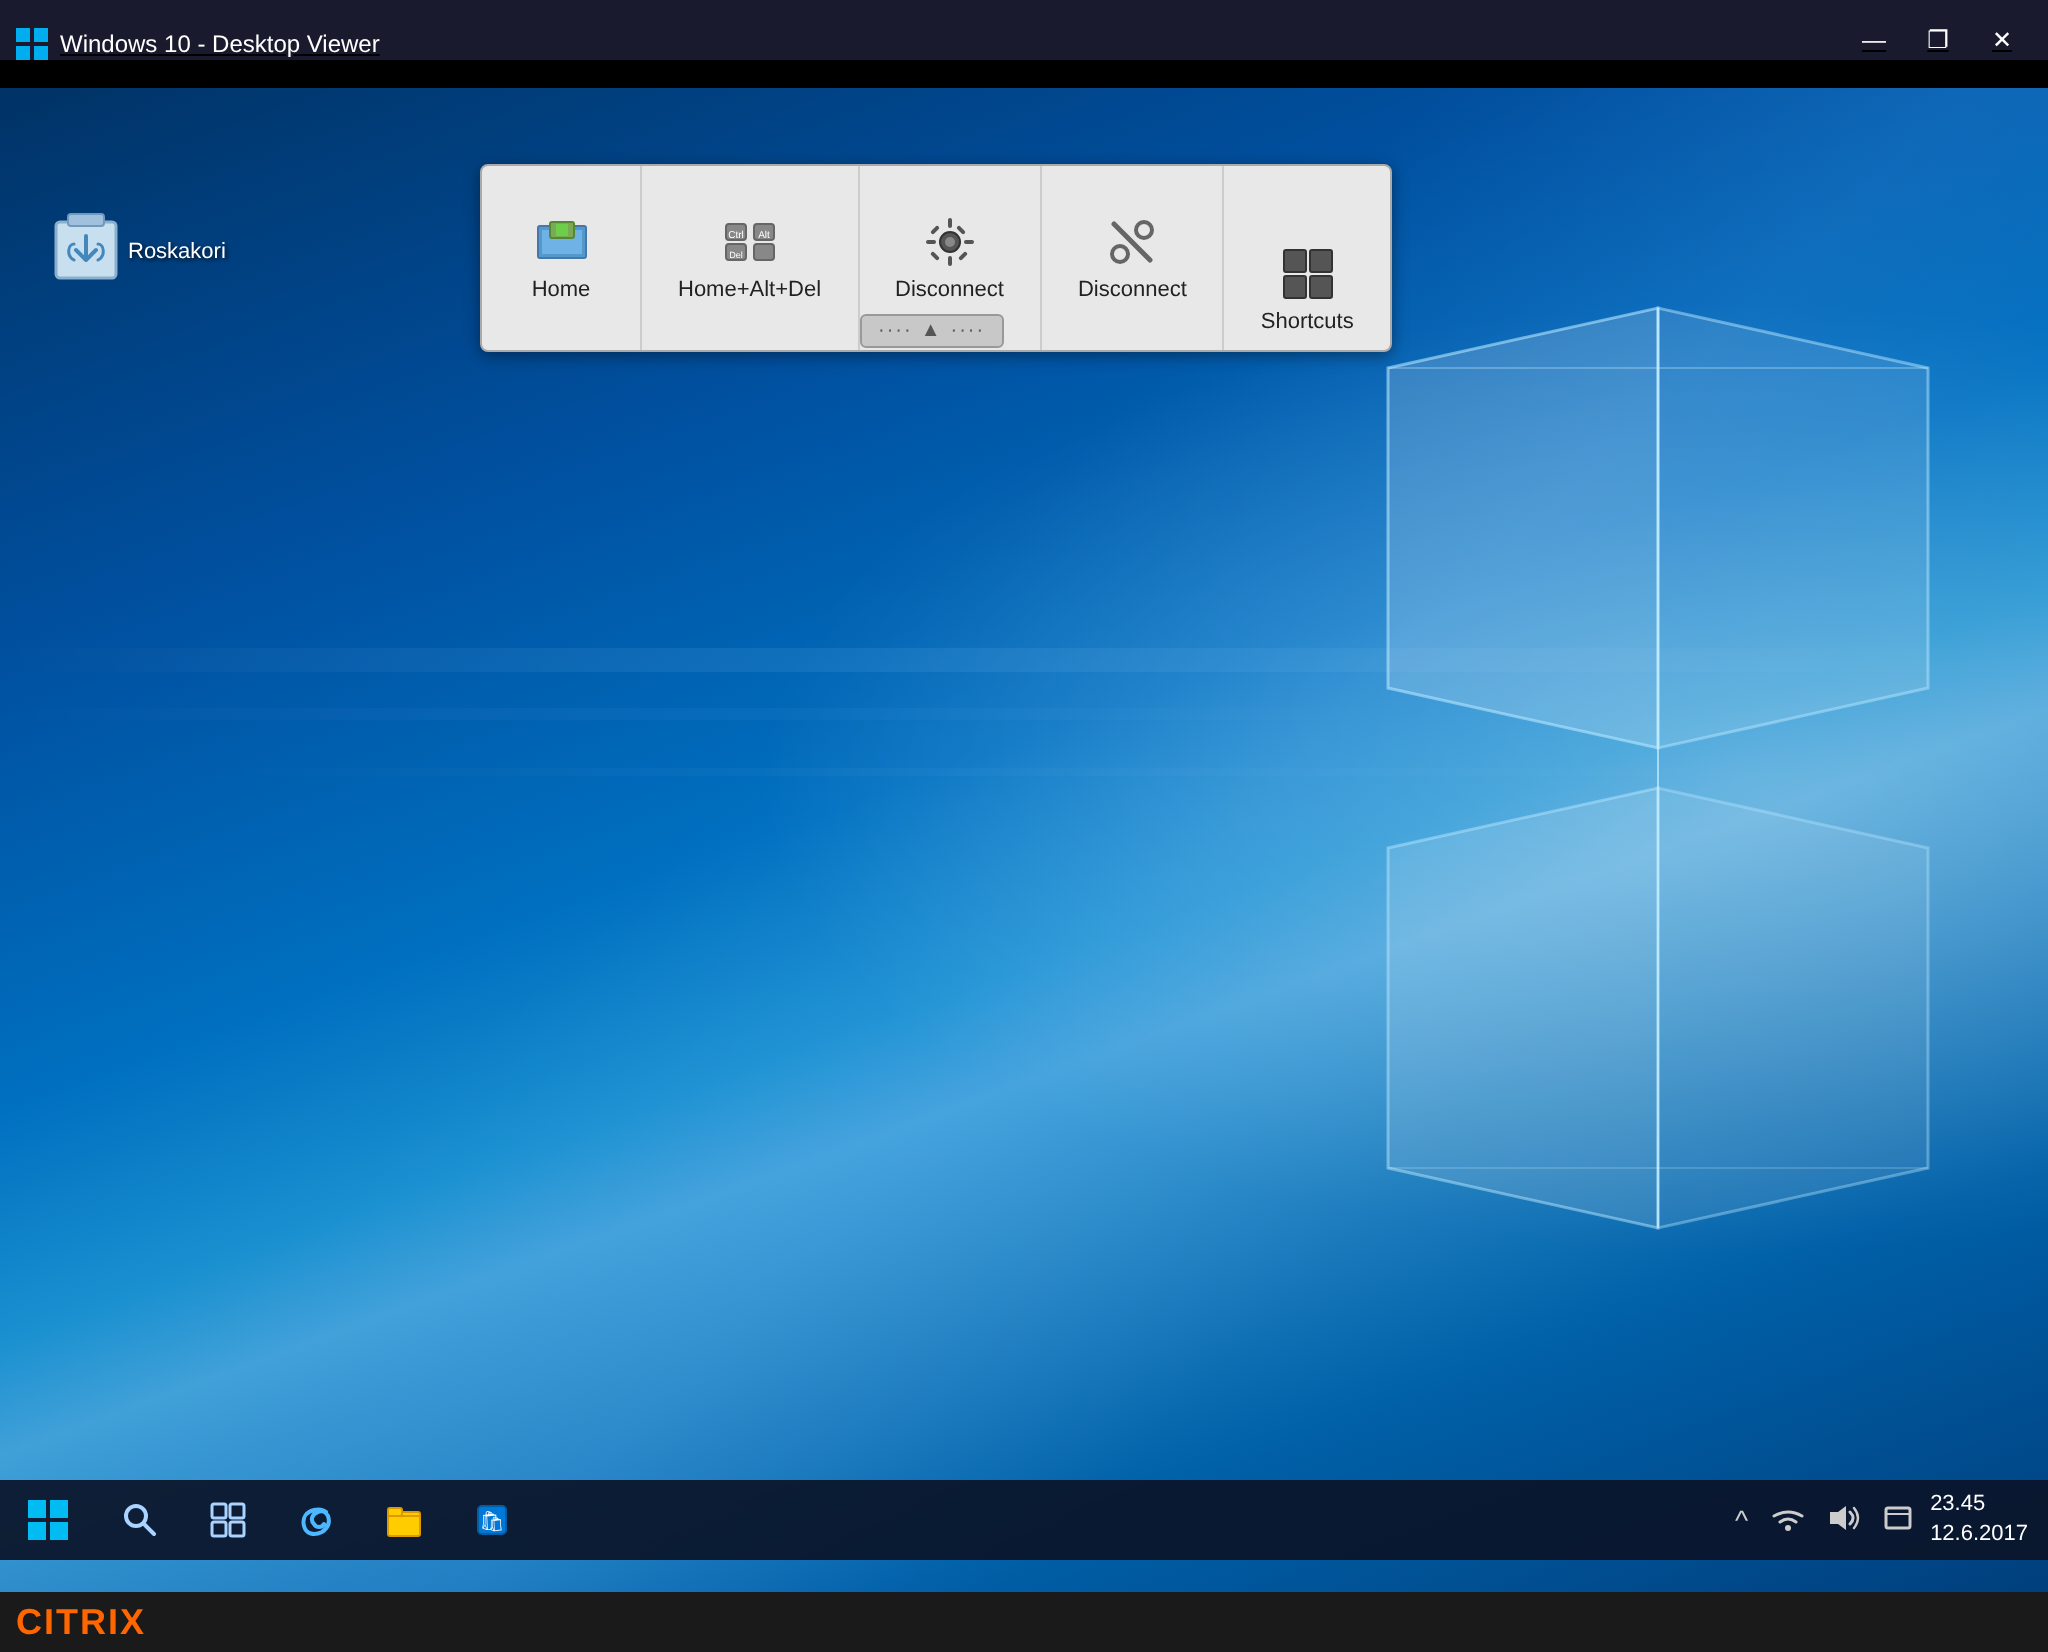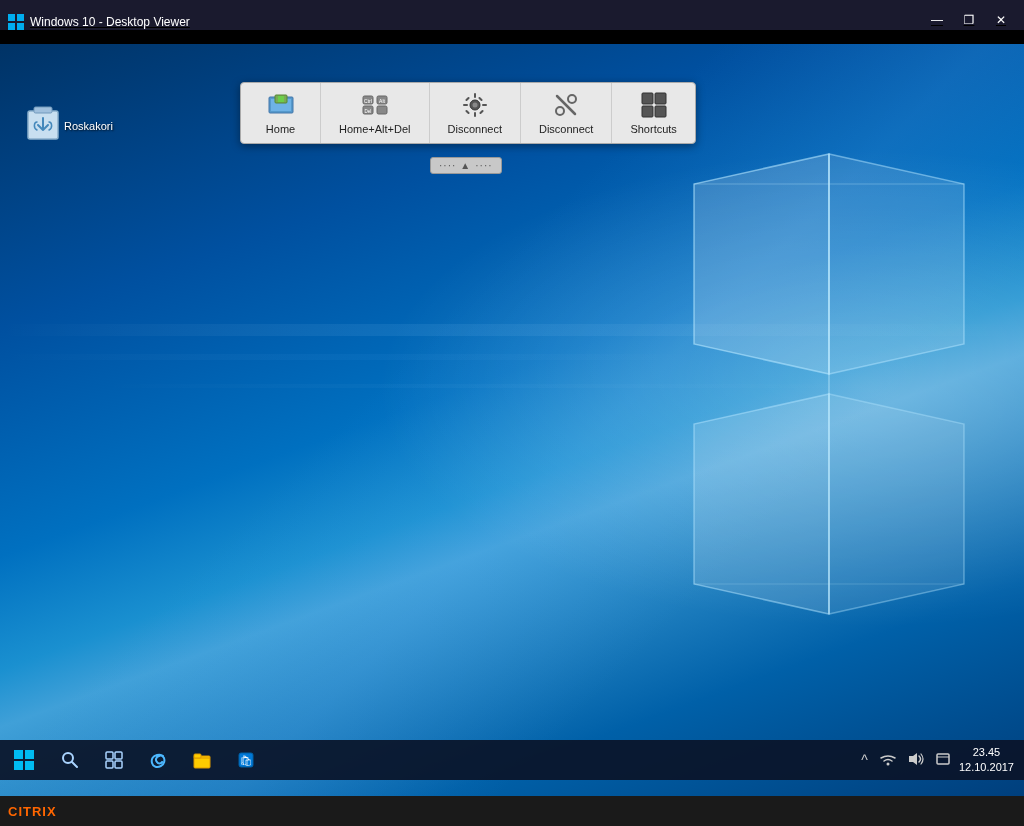--- a/index.html
+++ b/index.html
@@ -107,21 +107,21 @@
       display: flex;
       flex-direction: column;
       align-items: center;
       justify-content: center;
       padding: 8px 18px;
       cursor: pointer;
       gap: 4px;
       min-width: 80px;
       border-right: 1px solid #ccc;
     }
-    .toolbar-item:last-child { border-right: none; }
+    .toolbar-item:last-child { border-right: none; margin-top: 32px; }
     .toolbar-label {
       font-size: 11px;
       color: #222;
       white-space: nowrap;
     }
 
     
     #toolbar-handle {
       position: absolute;
       top: 113px;
@@ -212,40 +212,40 @@
     }
     .systray-icon {
       color: #ccc;
       font-size: 14px;
       cursor: pointer;
       padding: 2px 3px;
     }
     #clock {
       color: #fff;
       font-size: 11px;
-      text-align: center;
+      text-align: left;
       line-height: 1.4;
       cursor: pointer;
     }
 
     
     #citrix-bar {
       position: absolute;
       bottom: 0;
       left: 0;
       width: 1024px;
       height: 30px;
       background: #1a1a1a;
       display: flex;
       align-items: center;
       padding: 0 8px;
     }
     #citrix-logo {
       color: #ff6600;
-      font-size: 13px;
+      font-size: 18px;
       font-weight: bold;
       letter-spacing: 1px;
     }
 
     
     #desktop-streaks {
       position: absolute;
       top: 0; left: 0;
       width: 100%; height: 100%;
       pointer-events: none;
@@ -462,21 +462,21 @@
 
       <span class="systray-icon">
         <svg width="14" height="14" viewBox="0 0 14 14">
           <rect x="1" y="2" width="12" height="10" rx="1" fill="none" stroke="#ccc" stroke-width="1.5"></rect>
           <line x1="1" y1="5" x2="13" y2="5" stroke="#ccc" stroke-width="1"></line>
         </svg>
       </span>
 
       <div id="clock">
         <div>23.45</div>
-        <div>12.10.2017</div>
+        <div>12.6.2017</div>
       </div>
     </div>
   </div>
 </div>
 
 <div id="citrix-bar">
   <span id="citrix-logo">CITRIX</span>
 </div>
 
 </body></html>

